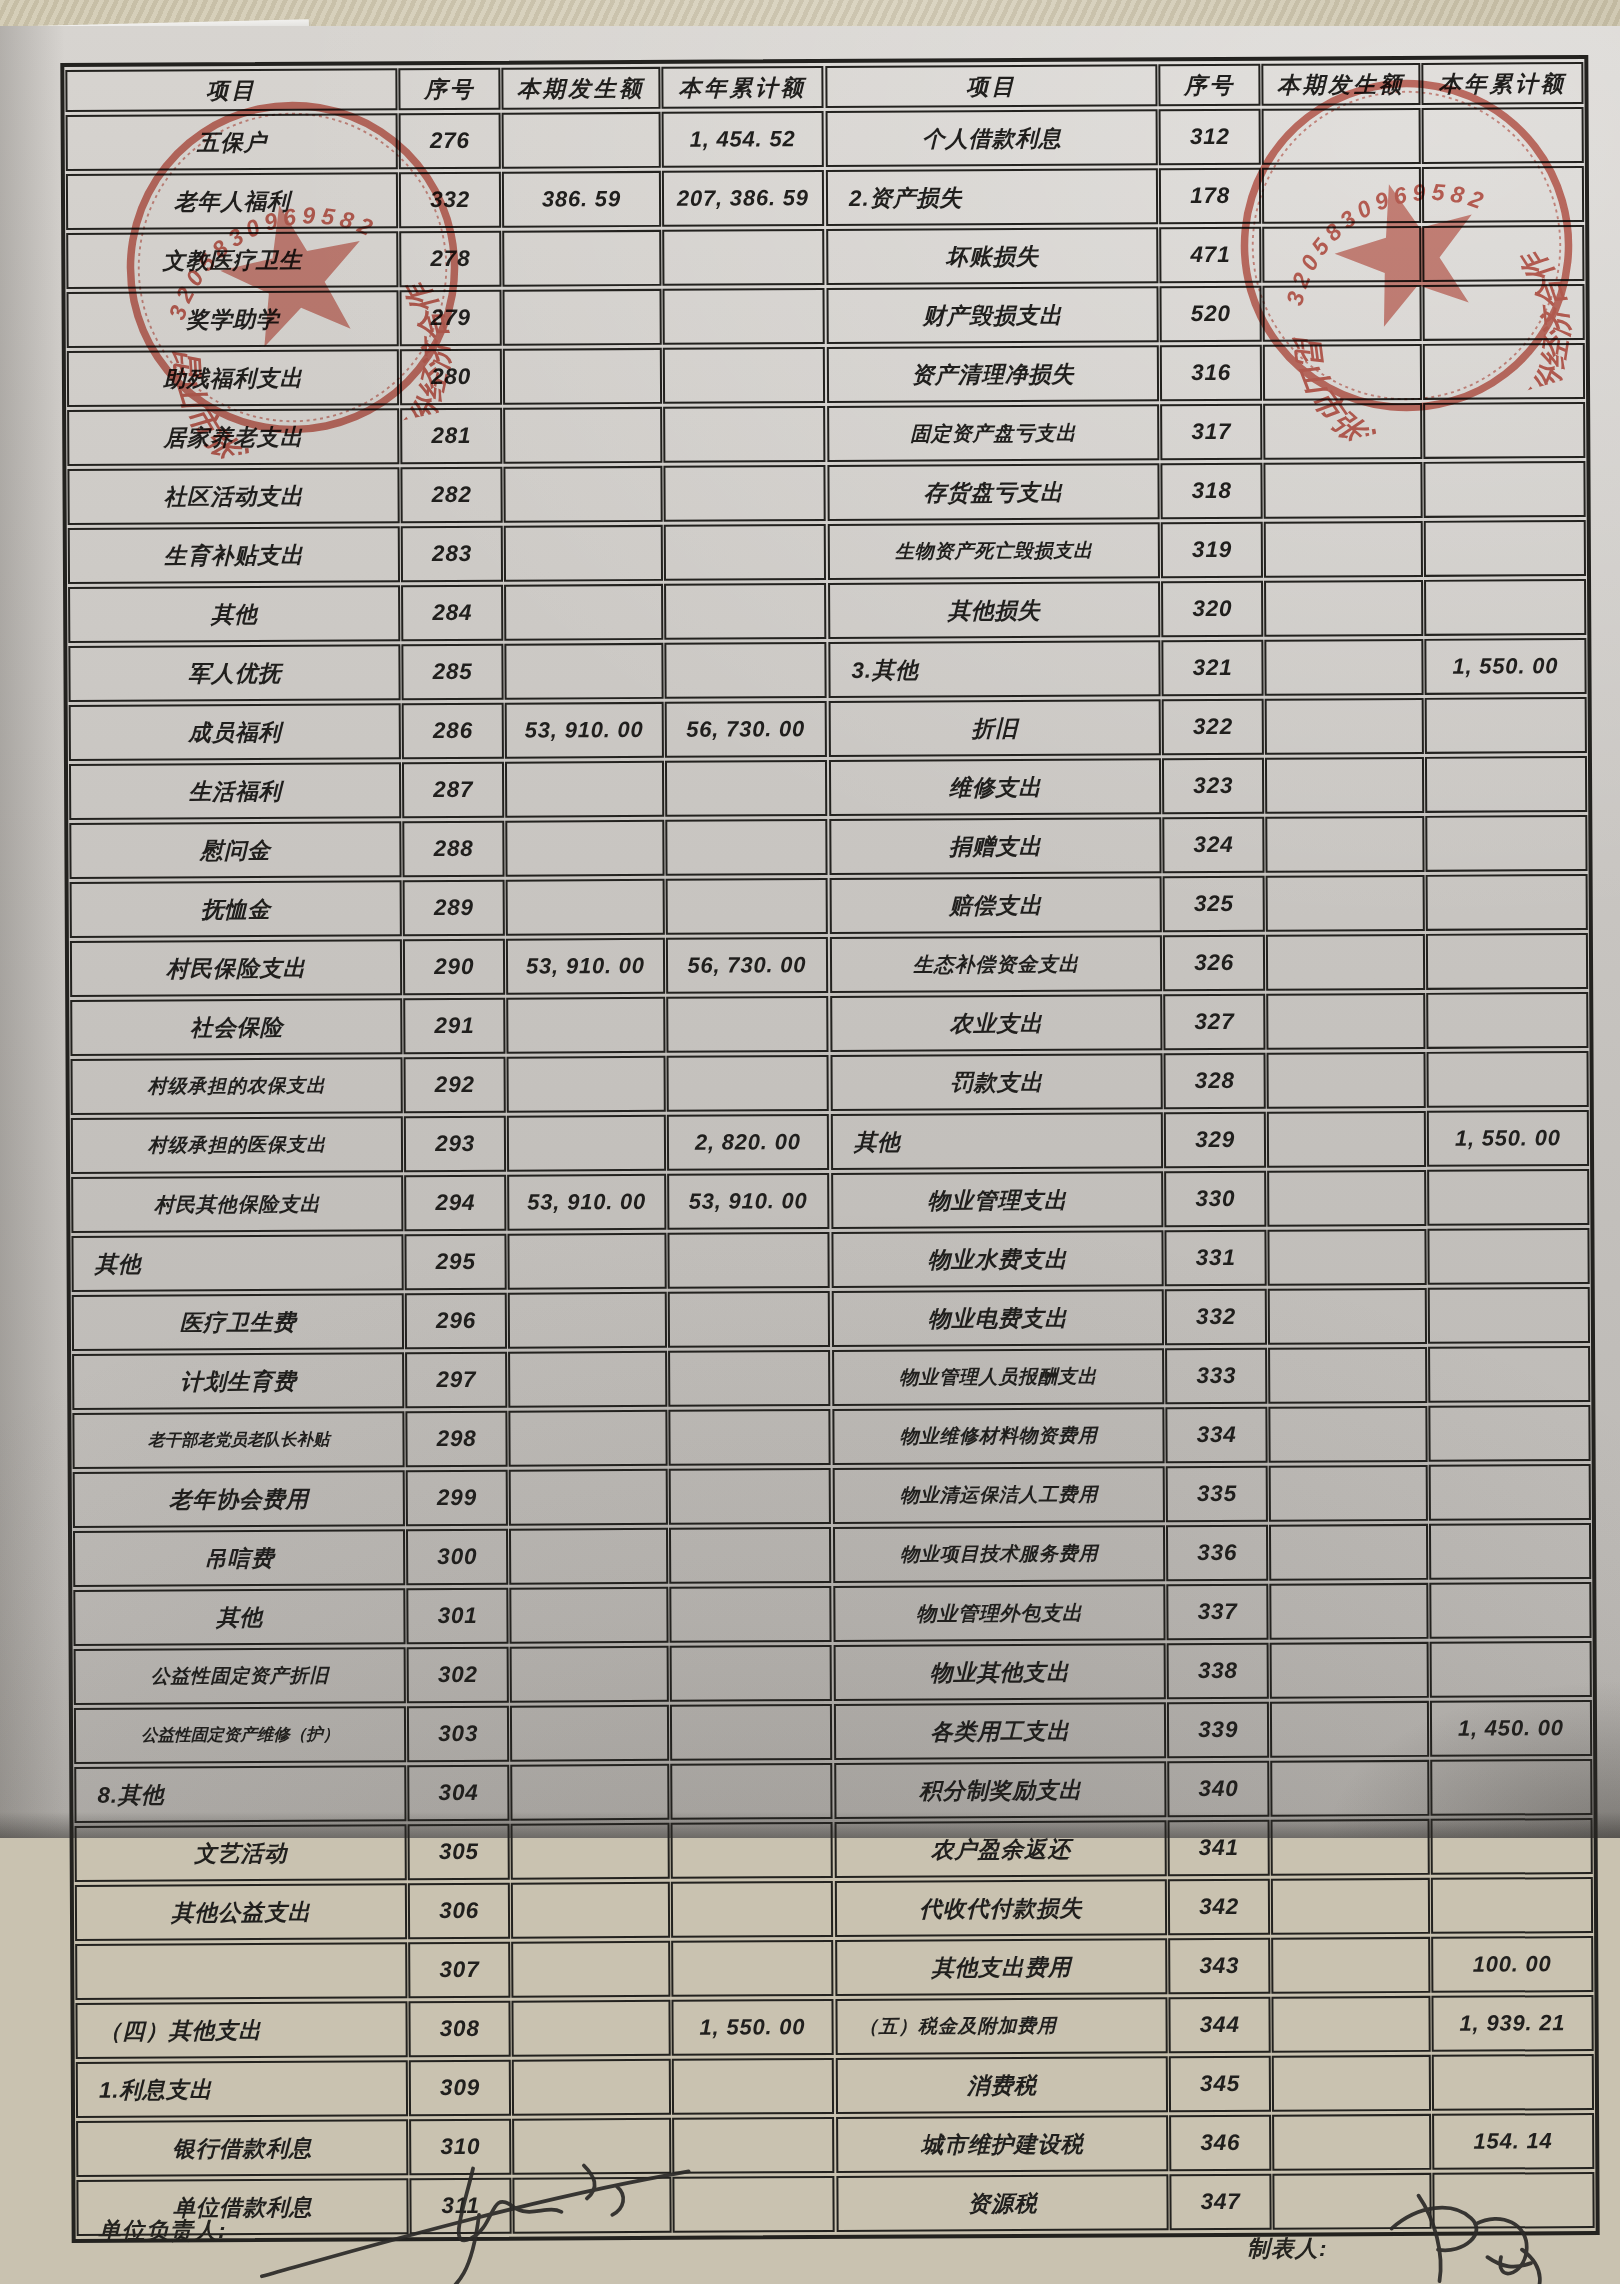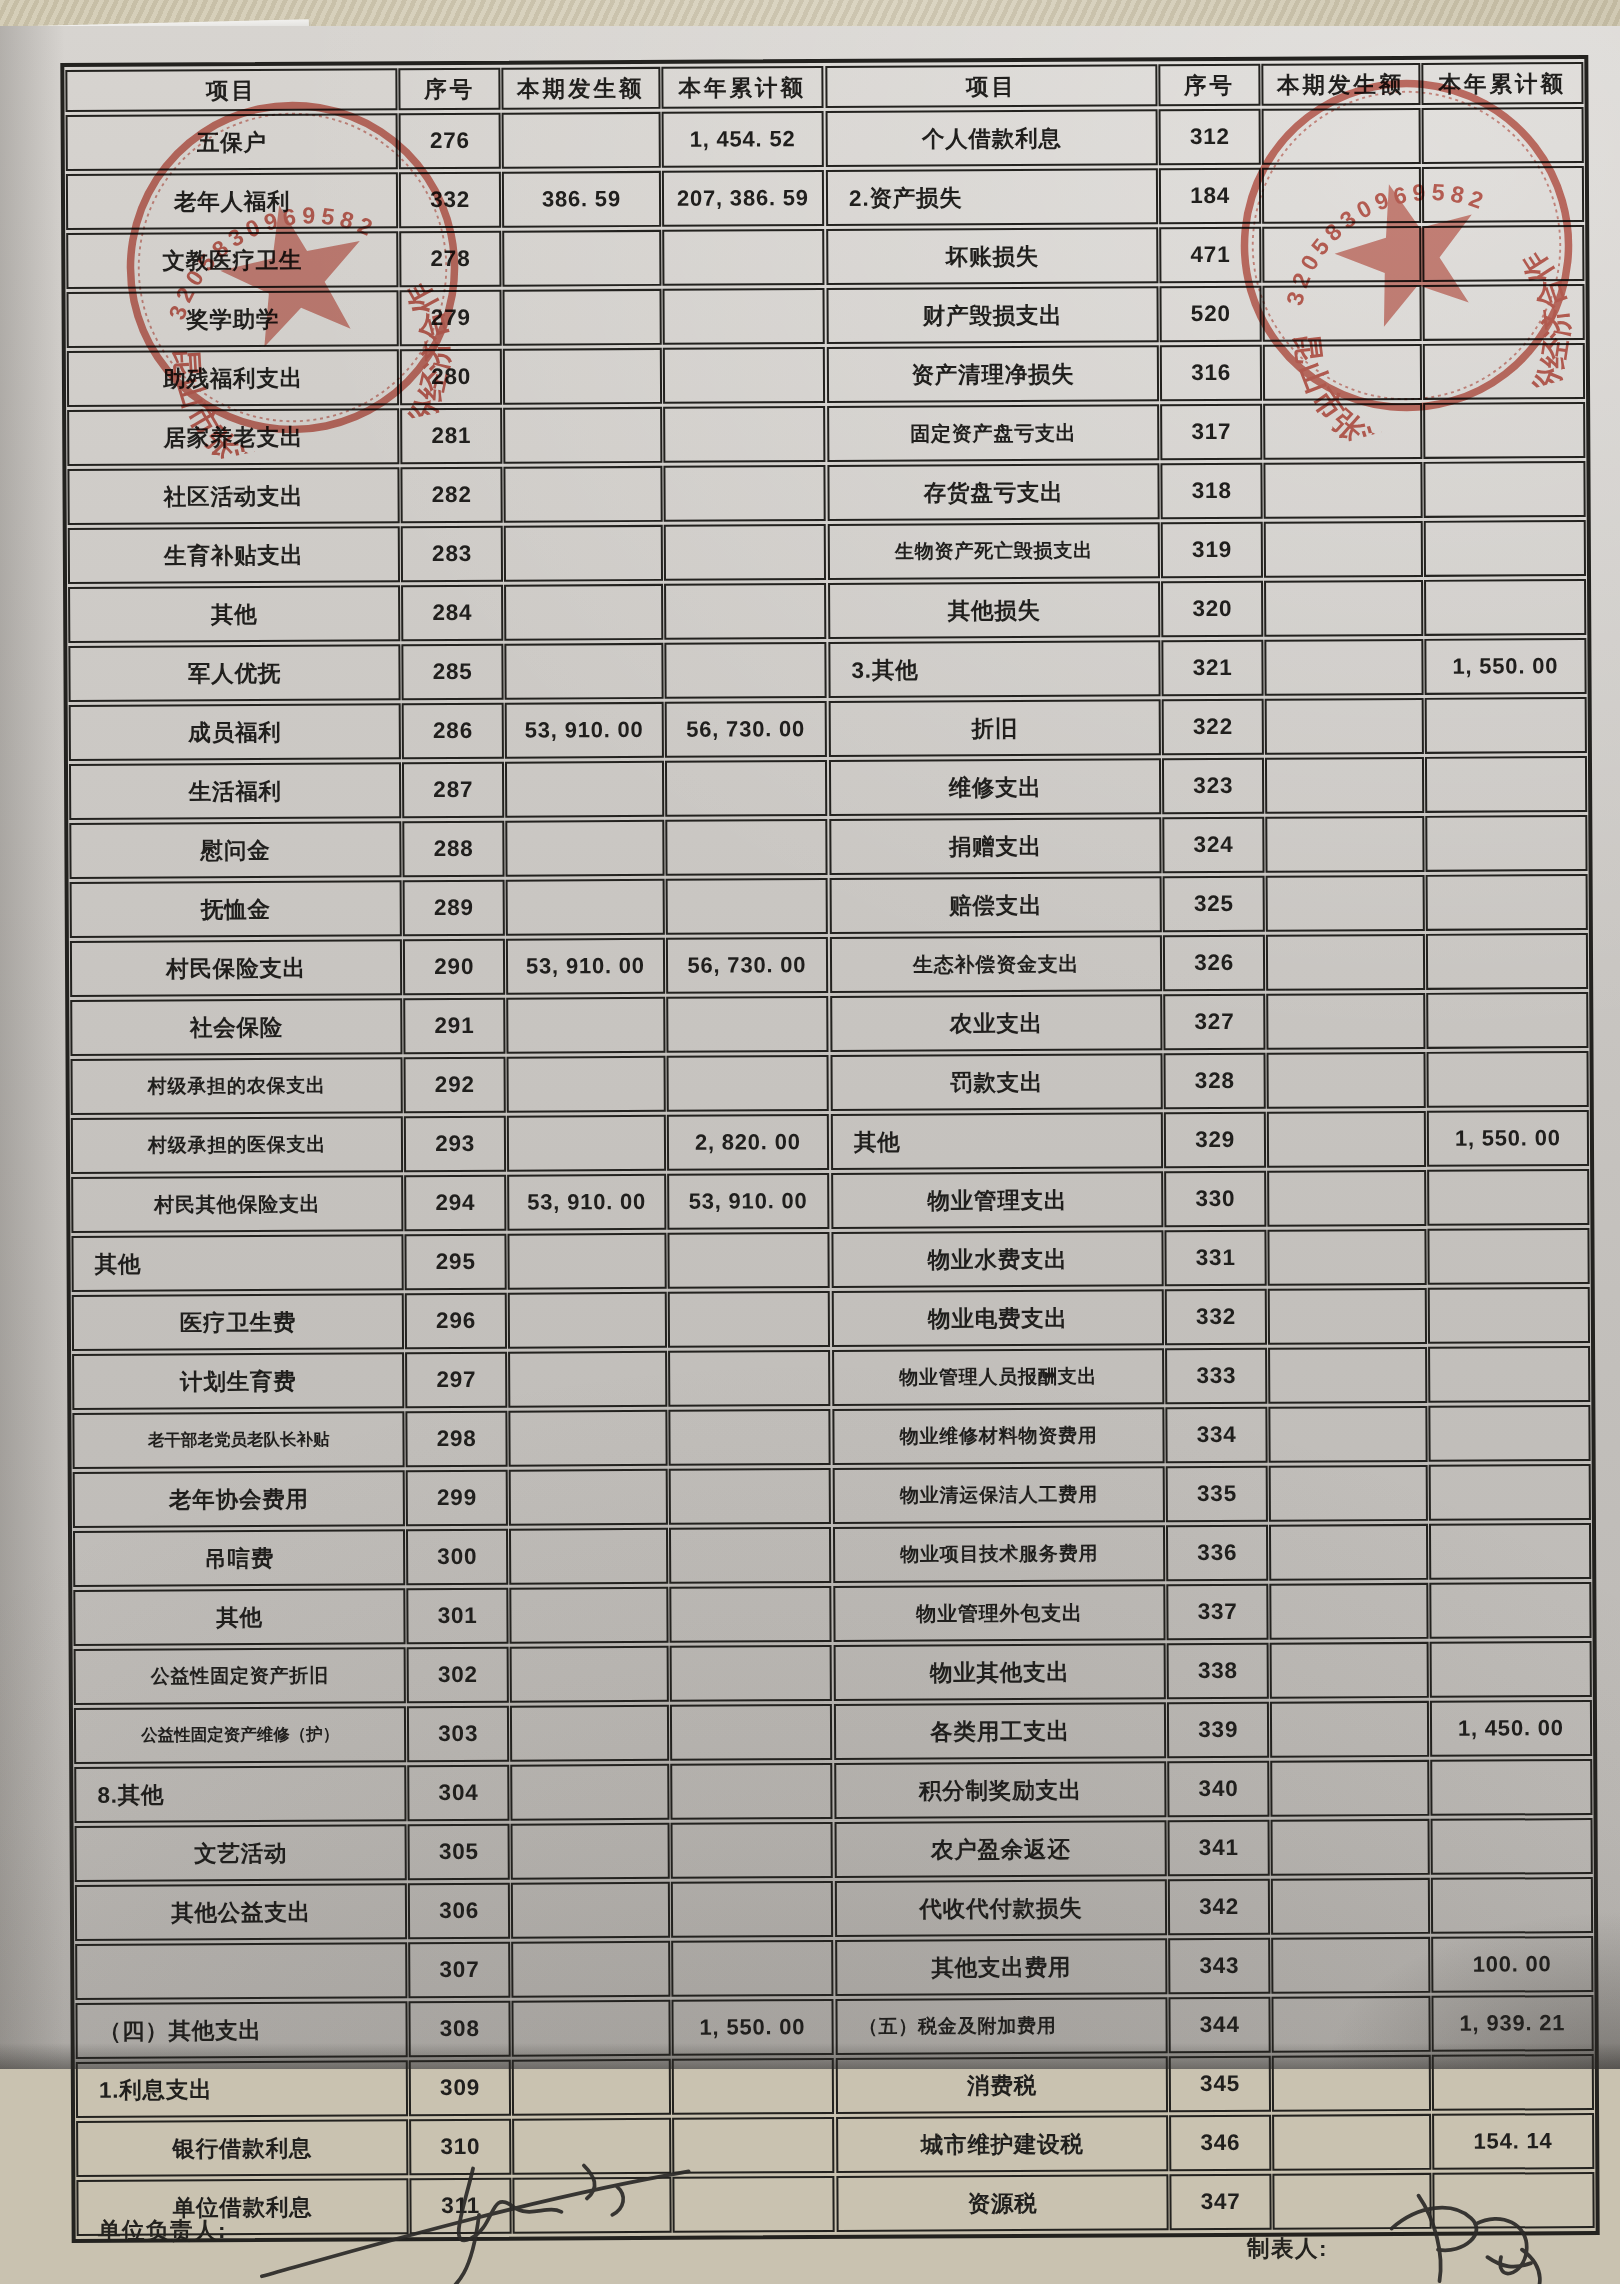--- a/index.html
+++ b/index.html
@@ -16,26 +16,27 @@
       linear-gradient(90deg,#cfc7ae,#d6cfba 55%,#cac2a9);
   }
   .stack-edge{
     position:absolute;left:-6px;top:22.5px;width:315px;height:16.5px;
     background:linear-gradient(180deg,#f1f0ee,#dddcd8 60%,#c2c0bc);
     transform:rotate(-1.4deg);
     box-shadow:0 2.3px 3px rgba(60,55,45,.35);
   }
   
   .sheet{
-    position:absolute;left:0;top:25.5px;width:1621px;height:2043px;
+    position:absolute;left:0;top:25.5px;width:1621px;height:1812px;
     background:
       radial-gradient(130% 80% at 88% 6%, rgba(255,255,255,.28), rgba(255,255,255,0) 55%),
       radial-gradient(150% 100% at 50% 120%, rgba(70,66,60,.22), rgba(70,66,60,0) 55%),
       linear-gradient(90deg, rgba(84,80,75,.28), rgba(84,80,75,0) 4%),
       linear-gradient(180deg,#d7d4d0 0%,#cdcac6 30%,#c3c0bc 62%,#bcb9b5 88%,#b3b0ac 100%);
+    font-style: italic;
   }
   .sheet-shadow-bottom{
     position:absolute;left:0;bottom:0;width:1621px;height:25.5px;
     background:linear-gradient(180deg, rgba(40,38,35,0), rgba(40,38,35,.45));
   }
   .corner-shadow{
     position:absolute;right:0;bottom:0;width:420px;height:225px;
     background:radial-gradient(100% 100% at 100% 100%, rgba(45,42,38,.38), rgba(45,42,38,0) 70%);
   }
 
@@ -351,21 +352,21 @@
         </thead>
         <tbody id="tbody-right">
             <tr>
               <td class="item lg">个人借款利息</td>
               <td class="serial">312</td>
               <td class="current"></td>
               <td class="ytd"></td>
             </tr>
             <tr>
               <td class="item lg left">2.资产损失</td>
-              <td class="serial">184</td>
+              <td class="serial">178</td>
               <td class="current"></td>
               <td class="ytd"></td>
             </tr>
             <tr>
               <td class="item lg">坏账损失</td>
               <td class="serial">471</td>
               <td class="current"></td>
               <td class="ytd"></td>
             </tr>
             <tr>

